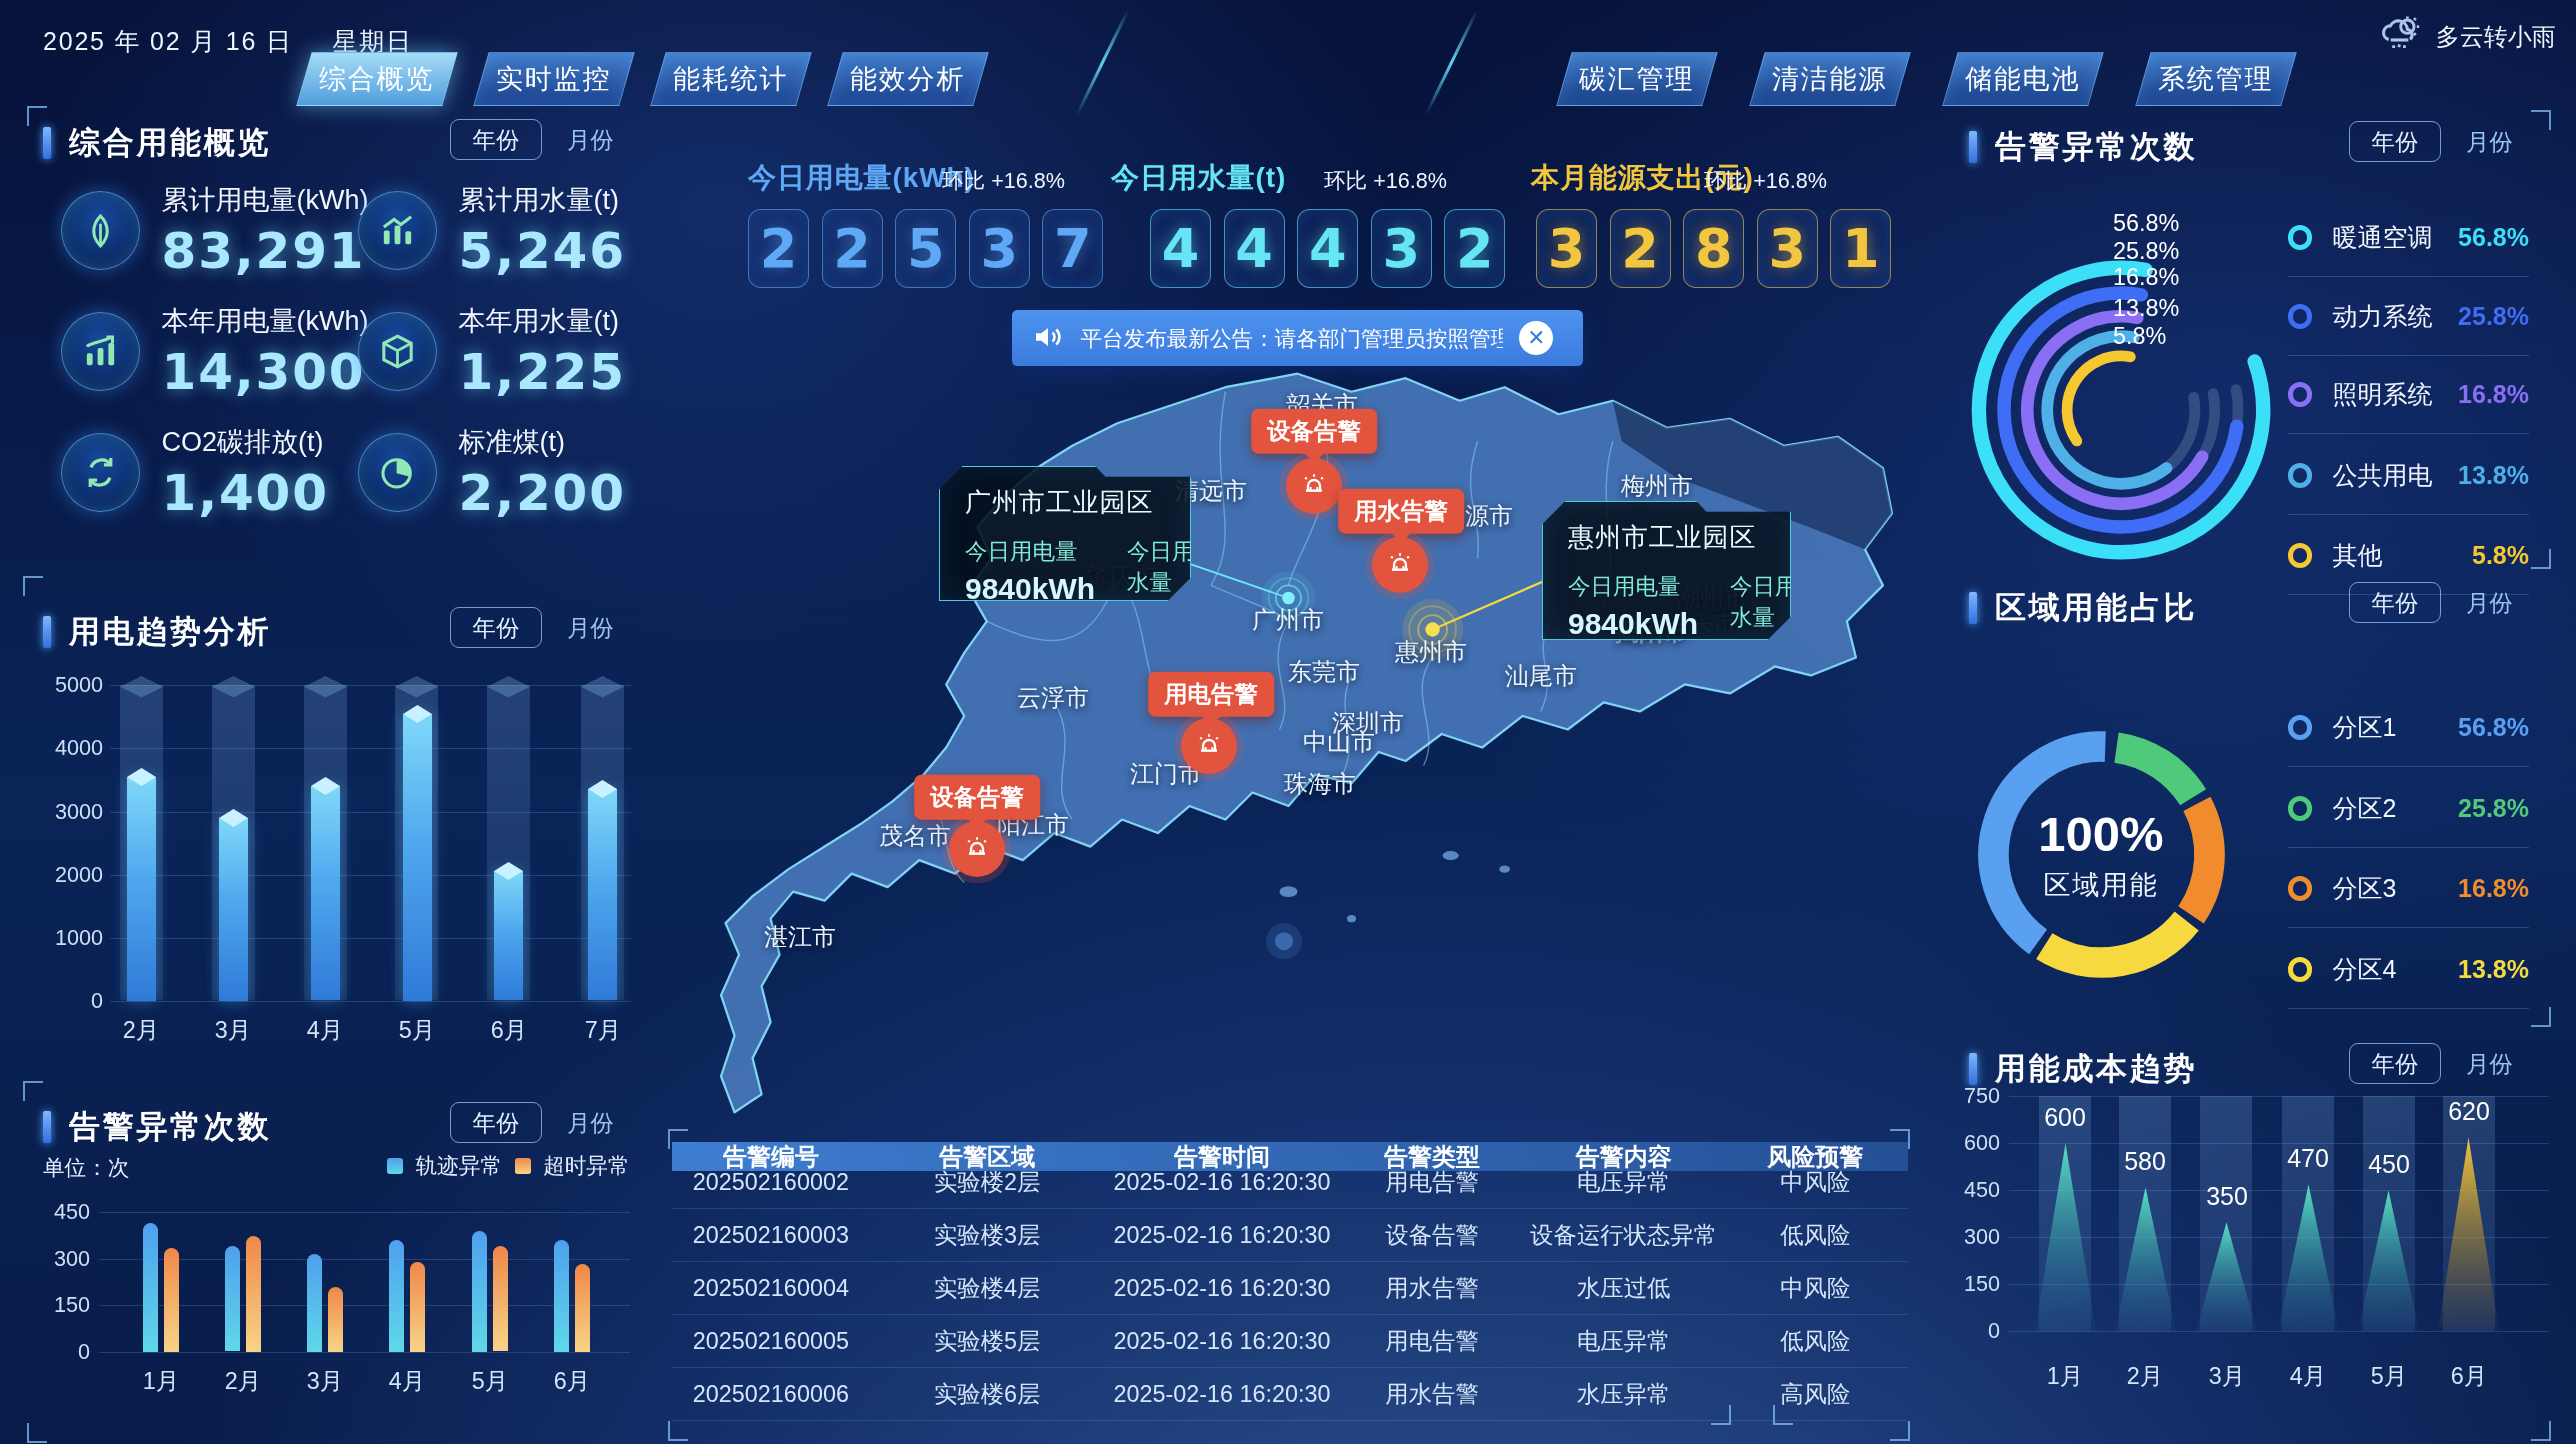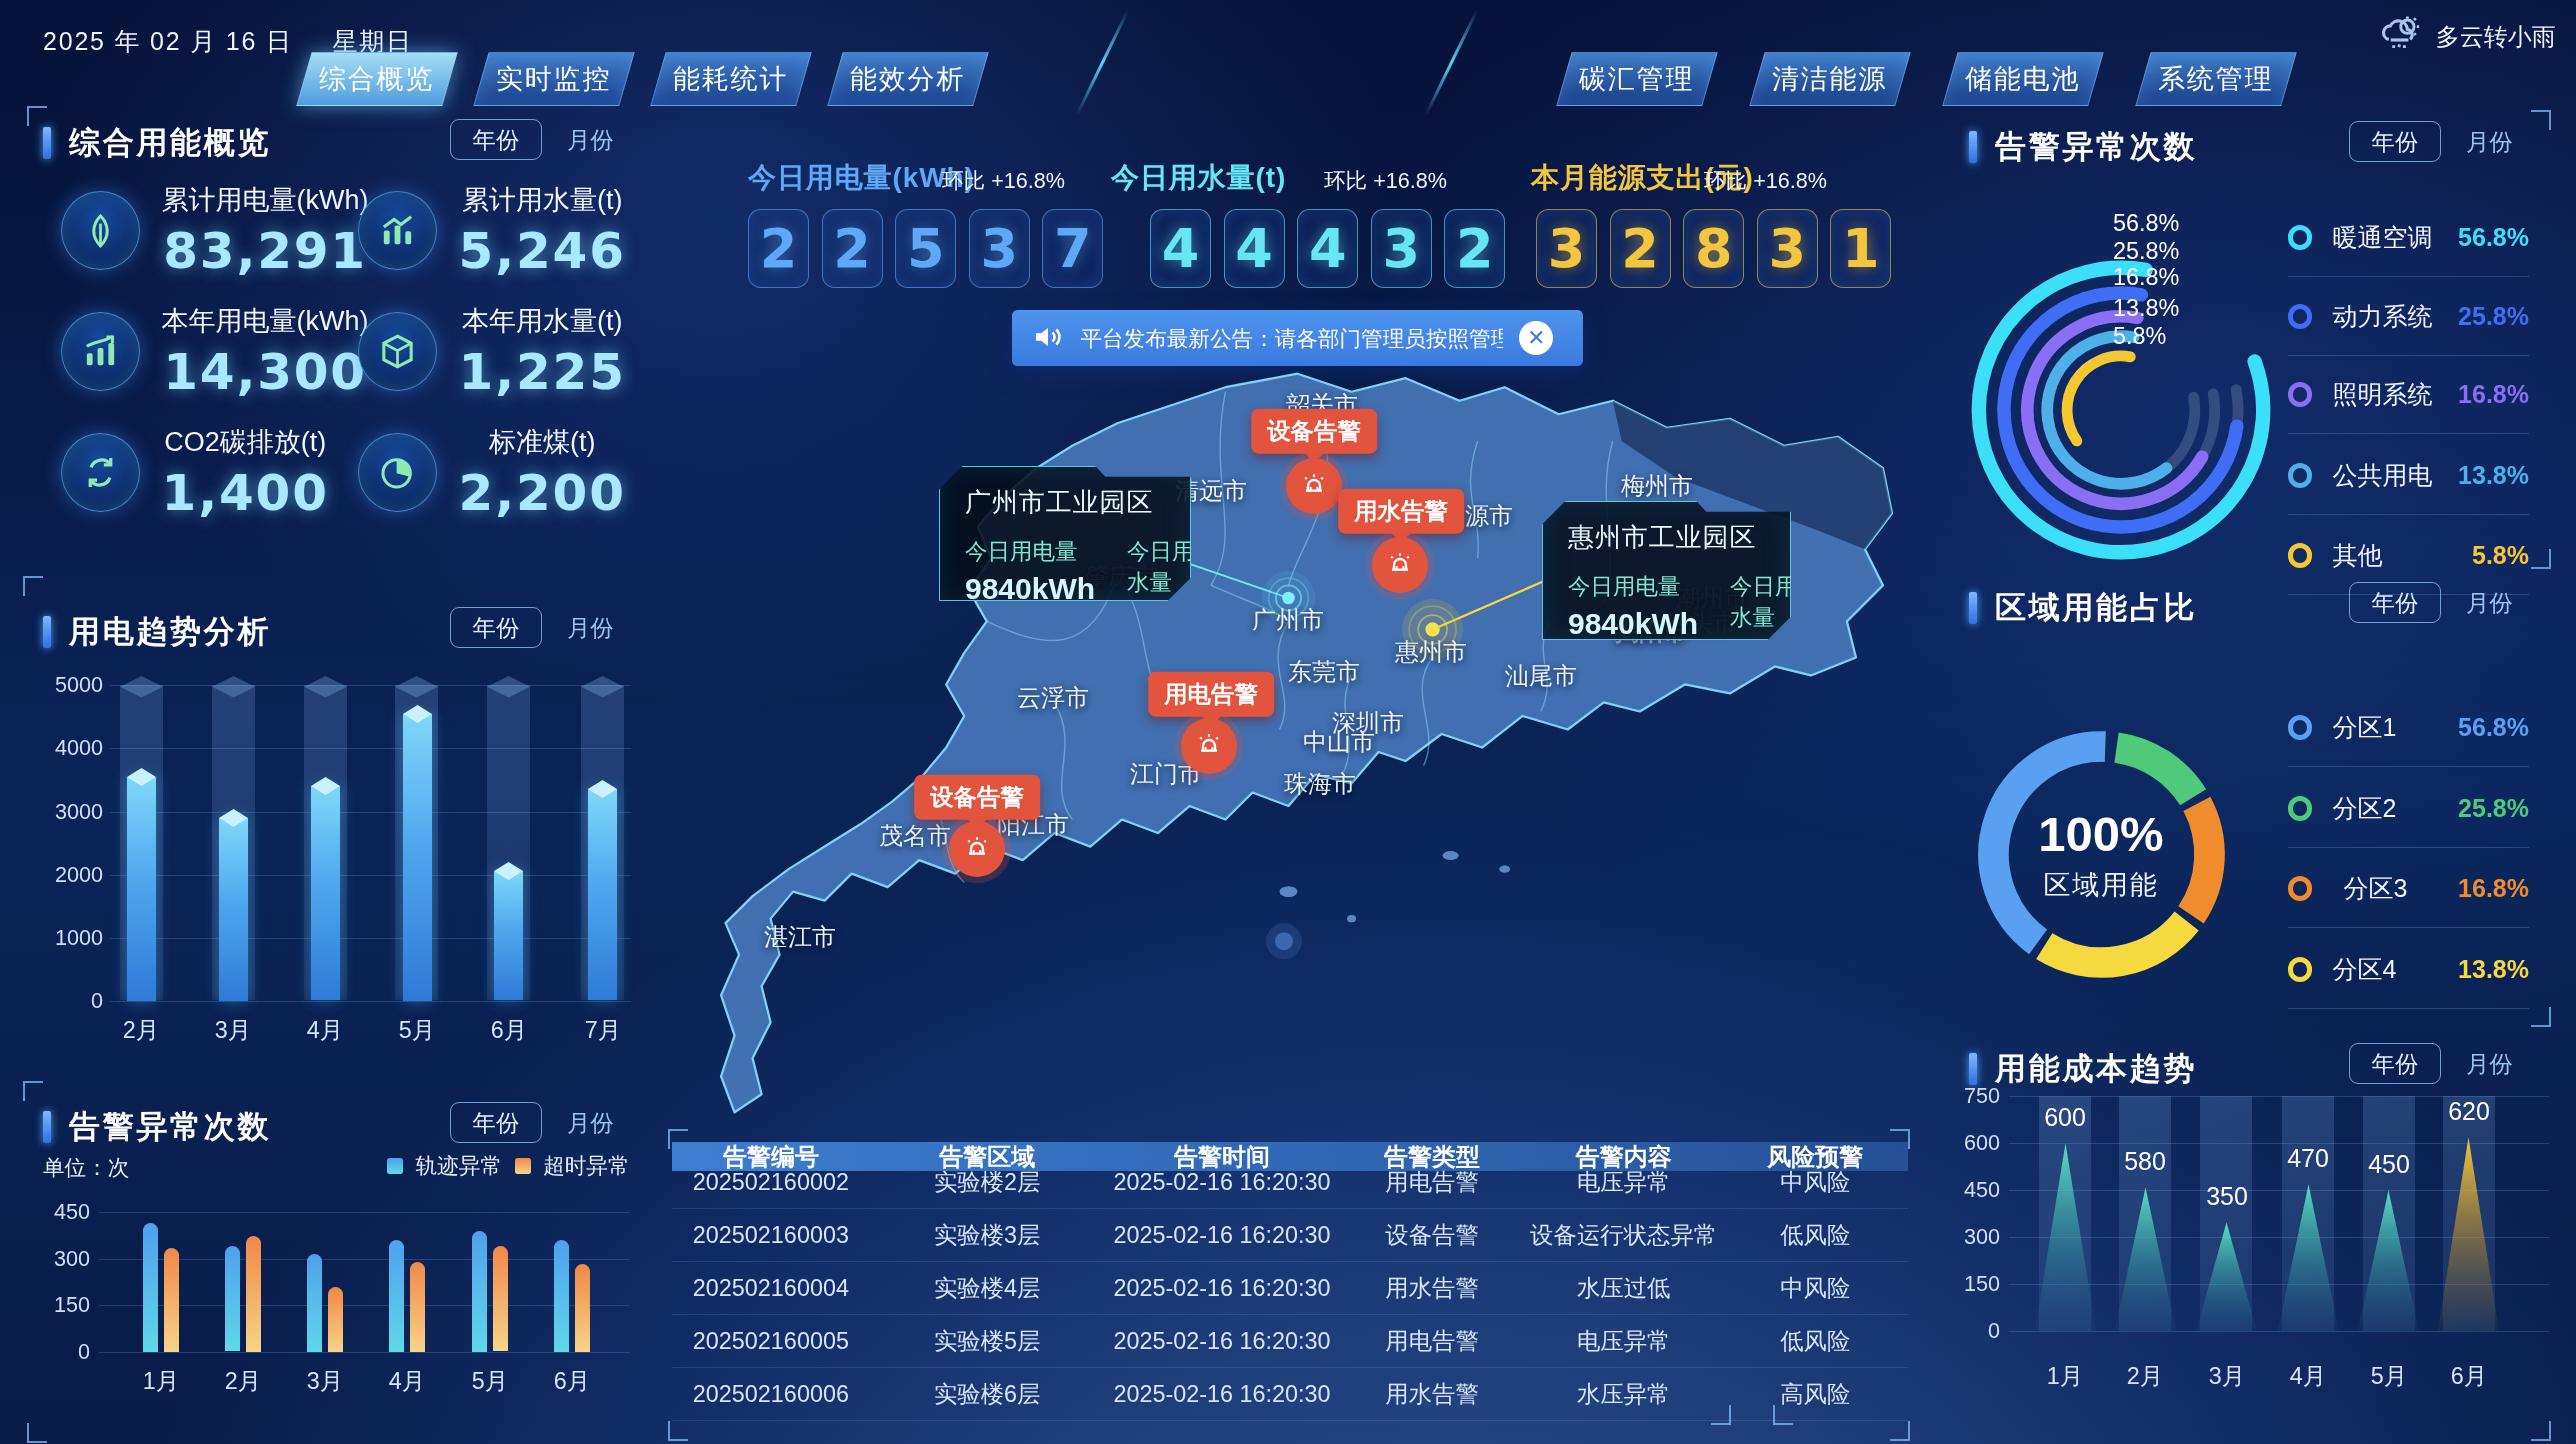--- a/index.html
+++ b/index.html
@@ -29,21 +29,21 @@
   
   .sec-title{display:flex;align-items:center;}
   .sec-title .bar{width:8px;height:32px;border-radius:1.8px;margin-right:18px;
     background:linear-gradient(180deg,#7fb8ff,#2f6fe0);box-shadow:0 0 9px #4f9df5;}
   .sec-title h2{margin:0;font-size:31px;color:#fff;font-weight:bold;letter-spacing:2.7px;}
   .toggle{display:flex;align-items:center;gap:25px;}
   .toggle .pill{padding:3.6px 21.6px;border:1.8px solid rgba(150,200,255,.75);border-radius:9px;
     color:#e2f0ff;font-size:23.4px;cursor:pointer;}
   .toggle .plain{color:#9cc3f0;font-size:23.4px;cursor:pointer;}
   
-  .stat{display:flex;align-items:center;text-align:center;}
+  .stat{display:flex;align-items:center;}
   .stat-icon{width:77px;height:77px;border-radius:50%;flex:0 0 auto;
     background:radial-gradient(circle at 50% 32%,#16489a,#0b2a66 72%);
     border:1.8px solid rgba(95,165,240,.7);
     box-shadow:0 0 18px rgba(60,140,240,.45), inset 0 0 14.4px rgba(80,200,170,.22);
     display:flex;align-items:center;justify-content:center;}
   .stat-icon svg{width:41px;height:41px;}
   .stat-text{margin-left:21.6px;}
   .stat-label{font-size:27px;color:#f2f7ff;white-space:nowrap;}
   .stat-value{font-size:50px;font-weight:bold;color:#a9e8ff;letter-spacing:1.8px;margin-top:3.6px;
     text-shadow:0 0 16px rgba(120,220,255,.55);font-family:"DejaVu Sans",sans-serif;}
@@ -634,21 +634,21 @@
     <div class="lg-row" style="top: 689px;">
       <span class="lg-ring" style="border-color: rgb(90, 160, 240);"></span>
       <span class="lg-name">分区1</span>
       <span class="lg-pct" style="color: rgb(90, 160, 240);">56.8%</span>
     </div>
     <div class="lg-row" style="top: 770px;">
       <span class="lg-ring" style="border-color: rgb(79, 201, 122);"></span>
       <span class="lg-name">分区2</span>
       <span class="lg-pct" style="color: rgb(79, 201, 122);">25.8%</span>
     </div>
-    <div class="lg-row" style="top: 850px; gap: 11px;">
+    <div class="lg-row" style="top: 850px;">
       <span class="lg-ring" style="border-color: rgb(240, 140, 46);"></span>
       <span class="lg-name">分区3</span>
       <span class="lg-pct" style="color: rgb(240, 140, 46);">16.8%</span>
     </div>
     <div class="lg-row" style="top: 931px;">
       <span class="lg-ring" style="border-color: rgb(245, 217, 63);"></span>
       <span class="lg-name">分区4</span>
       <span class="lg-pct" style="color: rgb(245, 217, 63);">13.8%</span>
     </div>
     <div class="table">

